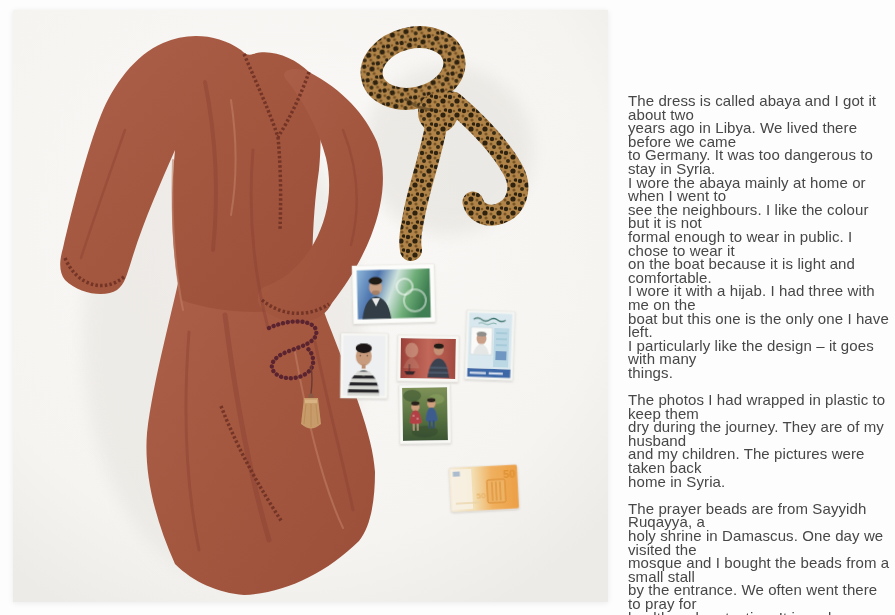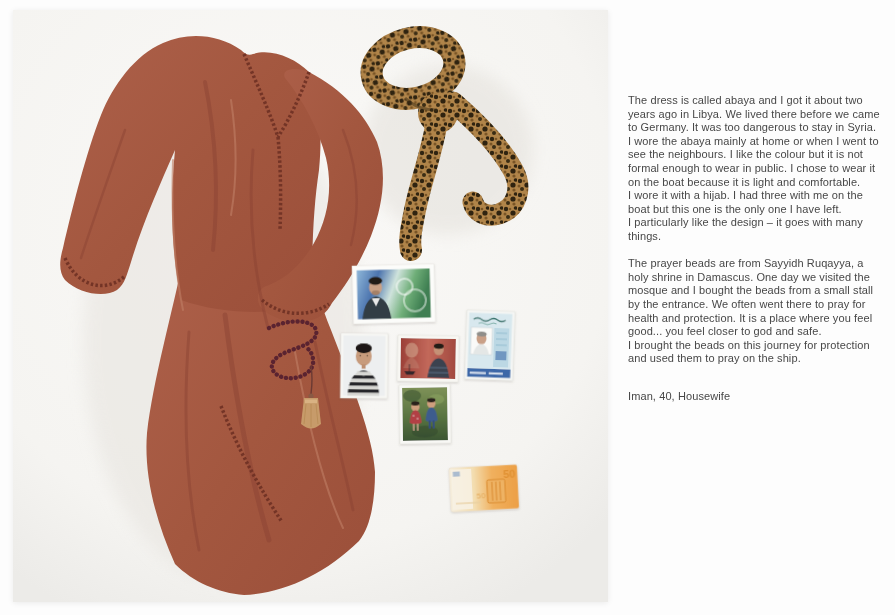--- a/index.html
+++ b/index.html
@@ -9,21 +9,21 @@
   }
   .photo-panel{
     position:absolute;left:13px;top:10px;width:595px;height:592px;margin:0;
     background:#f7f6f3;box-shadow:0 1px 6px rgba(0,0,0,0.08);
   }
   .photo-panel svg{display:block;width:100%;height:100%;}
   .story{
     position:absolute;left:628px;top:94px;width:262px;
   }
   .para{
-    margin:0 0 13.6px;font-size:11px;line-height:13.6px;color:#474747;
+    margin:0 0 13.6px;font-size:15px;line-height:13.6px;color:#474747;
     white-space:pre-line;letter-spacing:0.1px;
   }
   .attribution{
     margin:24px 0 12px;font-size:11px;line-height:13.6px;color:#474747;letter-spacing:0.1px;
   }
 </style>
 </head>
 <body>
 
 <div>
@@ -245,20 +245,24 @@
 years ago in Libya. We lived there before we came
 to Germany. It was too dangerous to stay in Syria.
 I wore the abaya mainly at home or when I went to
 see the neighbours. I like the colour but it is not
 formal enough to wear in public. I chose to wear it
 on the boat because it is light and comfortable.
 I wore it with a hijab. I had three with me on the
 boat but this one is the only one I have left.
 I particularly like the design – it goes with many
 things.</p>
+    <p class="para">The photos I had wrapped in plastic to keep them
+dry during the journey. They are of my husband
+and my children. The pictures were taken back
+home in Syria.</p>
     <p class="para">The prayer beads are from Sayyidh Ruqayya, a
 holy shrine in Damascus. One day we visited the
 mosque and I bought the beads from a small stall
 by the entrance. We often went there to pray for
 health and protection. It is a place where you feel
 good... you feel closer to god and safe.
 I brought the beads on this journey for protection
 and used them to pray on the ship.</p>
     <p class="attribution">Iman, 40, Housewife</p>
   </main>

